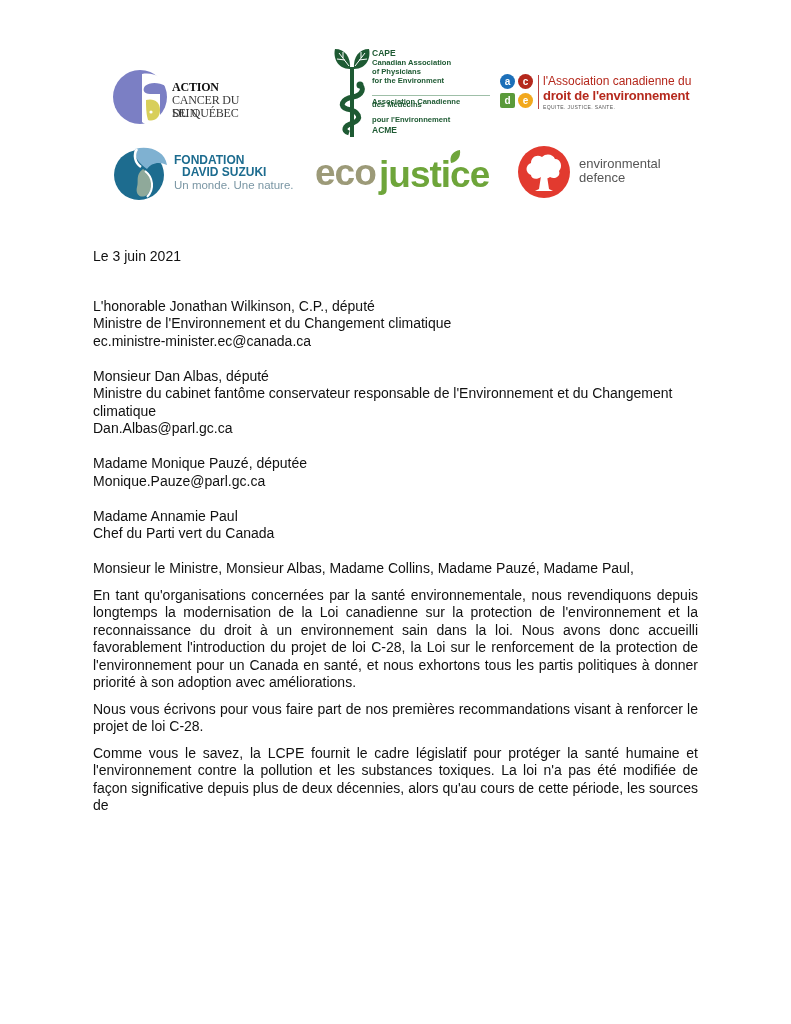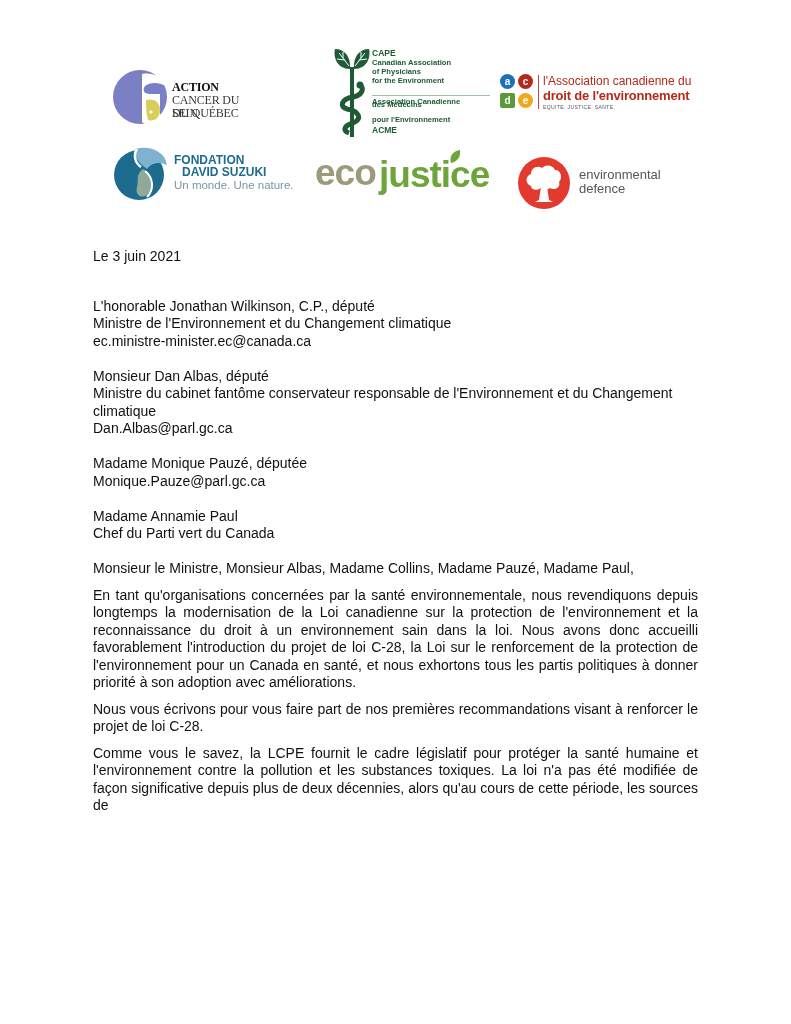--- a/index.html
+++ b/index.html
@@ -36,21 +36,21 @@
   #logo-suzuki .s2 { top: 21px; font-size: 12px; font-weight: bold; color: #1d6c8f; line-height: 12px; padding-left: 8px; }
   #logo-suzuki .s3 { top: 34px; font-size: 11.5px; color: #7a96a4; line-height: 13px; }
 
   
   #logo-eco { left: 315px; top: 148px; width: 170px; height: 50px; }
   #logo-eco .e1 { position: absolute; left: 0; top: 4px; font-size: 37px; font-weight: bold; color: #9c9a78; letter-spacing: -1px; }
   #logo-eco .e2 { position: absolute; left: 64px; top: 6px; font-size: 37px; font-weight: bold; color: #6ea53a; letter-spacing: -1px; }
   #logo-eco svg { position: absolute; left: 134px; top: 2px; }
 
   
-  #logo-ed { left: 517px; top: 156px; width: 160px; height: 56px; }
+  #logo-ed { left: 517px; top: 145px; width: 160px; height: 56px; }
   #logo-ed svg { position: absolute; left: 0; top: 0; }
   #logo-ed .d { position: absolute; left: 62px; font-size: 13px; color: #555; line-height: 14px; }
   #logo-ed .d1 { top: 12px; }
   #logo-ed .d2 { top: 26px; }
 
   
   .letter { position: absolute; left: 93px; top: 248px; width: 605px; font-size: 14px; line-height: 17.5px; color: #111; }
   .letter p { margin: 0; }
   .date { margin-bottom: 32px !important; }
   .recipient { margin-bottom: 17.5px !important; }

